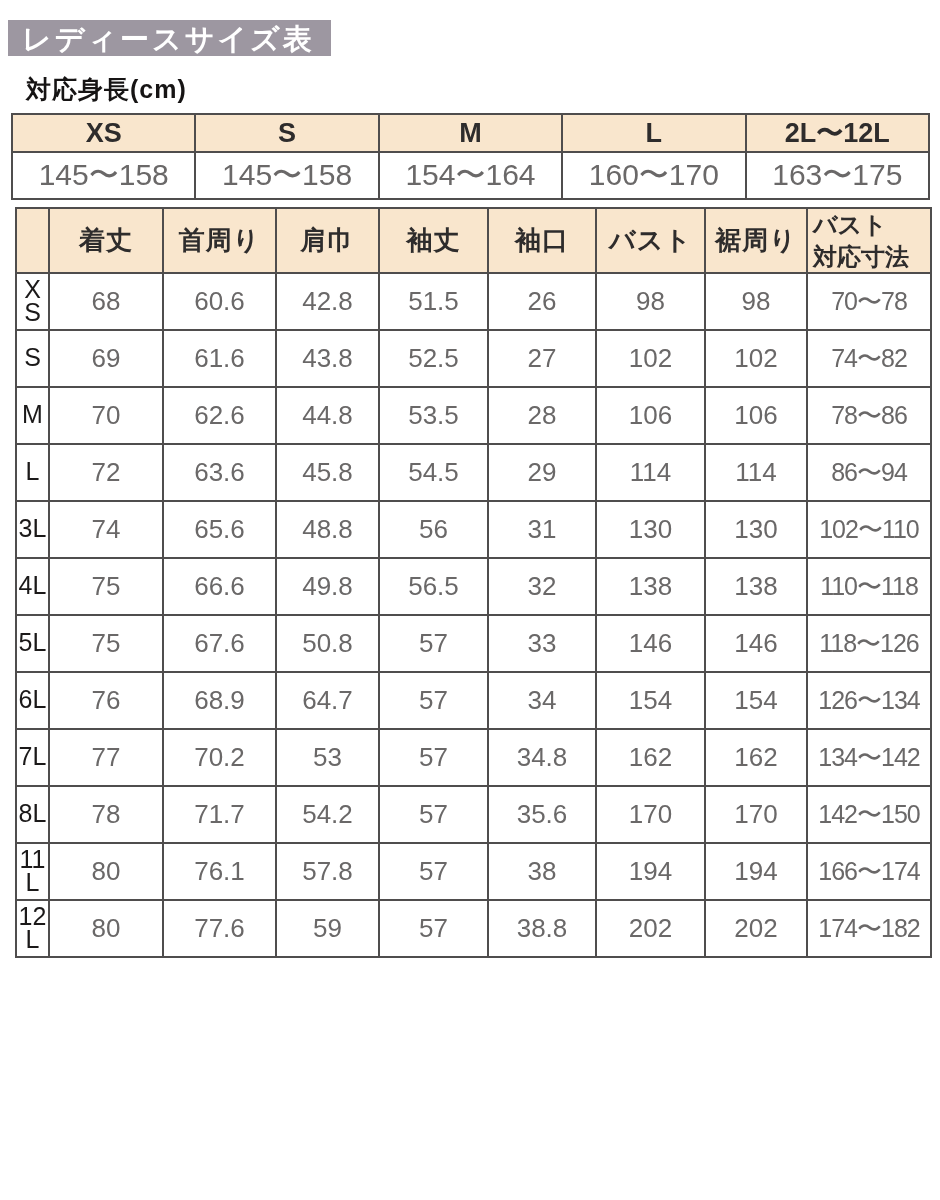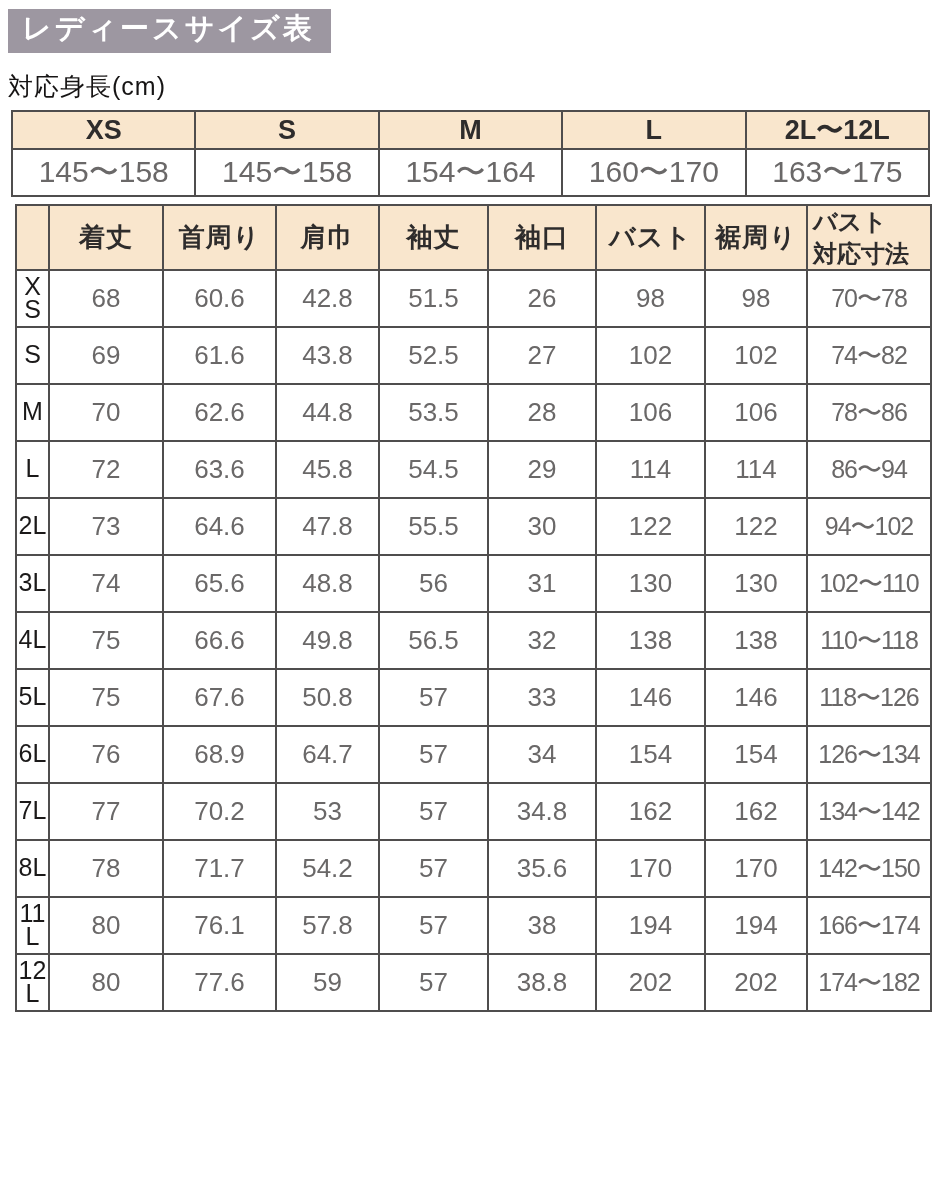--- a/index.html
+++ b/index.html
@@ -12,25 +12,25 @@
   *{box-sizing:border-box;}
   html,body{margin:0;padding:0;}
   body{
     width:940px;height:1200px;overflow:hidden;background:#ffffff;
     font-family:"Liberation Sans","DejaVu Sans",sans-serif;
   }
   .page{width:940px;height:1200px;position:relative;}
   .title-bar{
     display:inline-block;background:var(--title-bg);color:#ffffff;
     font-size:29px;font-weight:bold;letter-spacing:3px;
-    padding:4px 16px 10px 14px;margin:9px 0 0 8px;line-height:1.05;
+    padding:4px 16px 2px 14px;margin:20px 0 0 8px;line-height:1.05;
   }
   .subtitle{
-    font-size:25px;font-weight:normal;color:#161414;
-    margin:17px 0 7px 8px;letter-spacing:1px;
+    font-size:25px;font-weight:bold;color:#161414;
+    margin:17px 0 7px 26px;letter-spacing:1px;
   }
   table{border-collapse:collapse;table-layout:fixed;}
   th,td{border:2px solid var(--border);padding:0;text-align:center;vertical-align:middle;}
   
   .height-table{width:919px;margin-left:11px;}
   .height-table thead th{
     background:var(--header-bg);color:var(--header-text);
     font-size:27px;font-weight:bold;height:38px;
   }
   .height-table tbody td{
@@ -152,31 +152,20 @@
           <td>72</td>
           <td>63.6</td>
           <td>45.8</td>
           <td>54.5</td>
           <td>29</td>
           <td>114</td>
           <td>114</td>
           <td class="range-cell">86〜94</td>
         </tr>
         <tr>
-          <th>2L</th>
-          <td>73</td>
-          <td>64.6</td>
-          <td>47.8</td>
-          <td>55.5</td>
-          <td>30</td>
-          <td>122</td>
-          <td>122</td>
-          <td class="range-cell">94〜102</td>
-        </tr>
-        <tr>
           <th>3L</th>
           <td>74</td>
           <td>65.6</td>
           <td>48.8</td>
           <td>56</td>
           <td>31</td>
           <td>130</td>
           <td>130</td>
           <td class="range-cell">102〜110</td>
         </tr>

